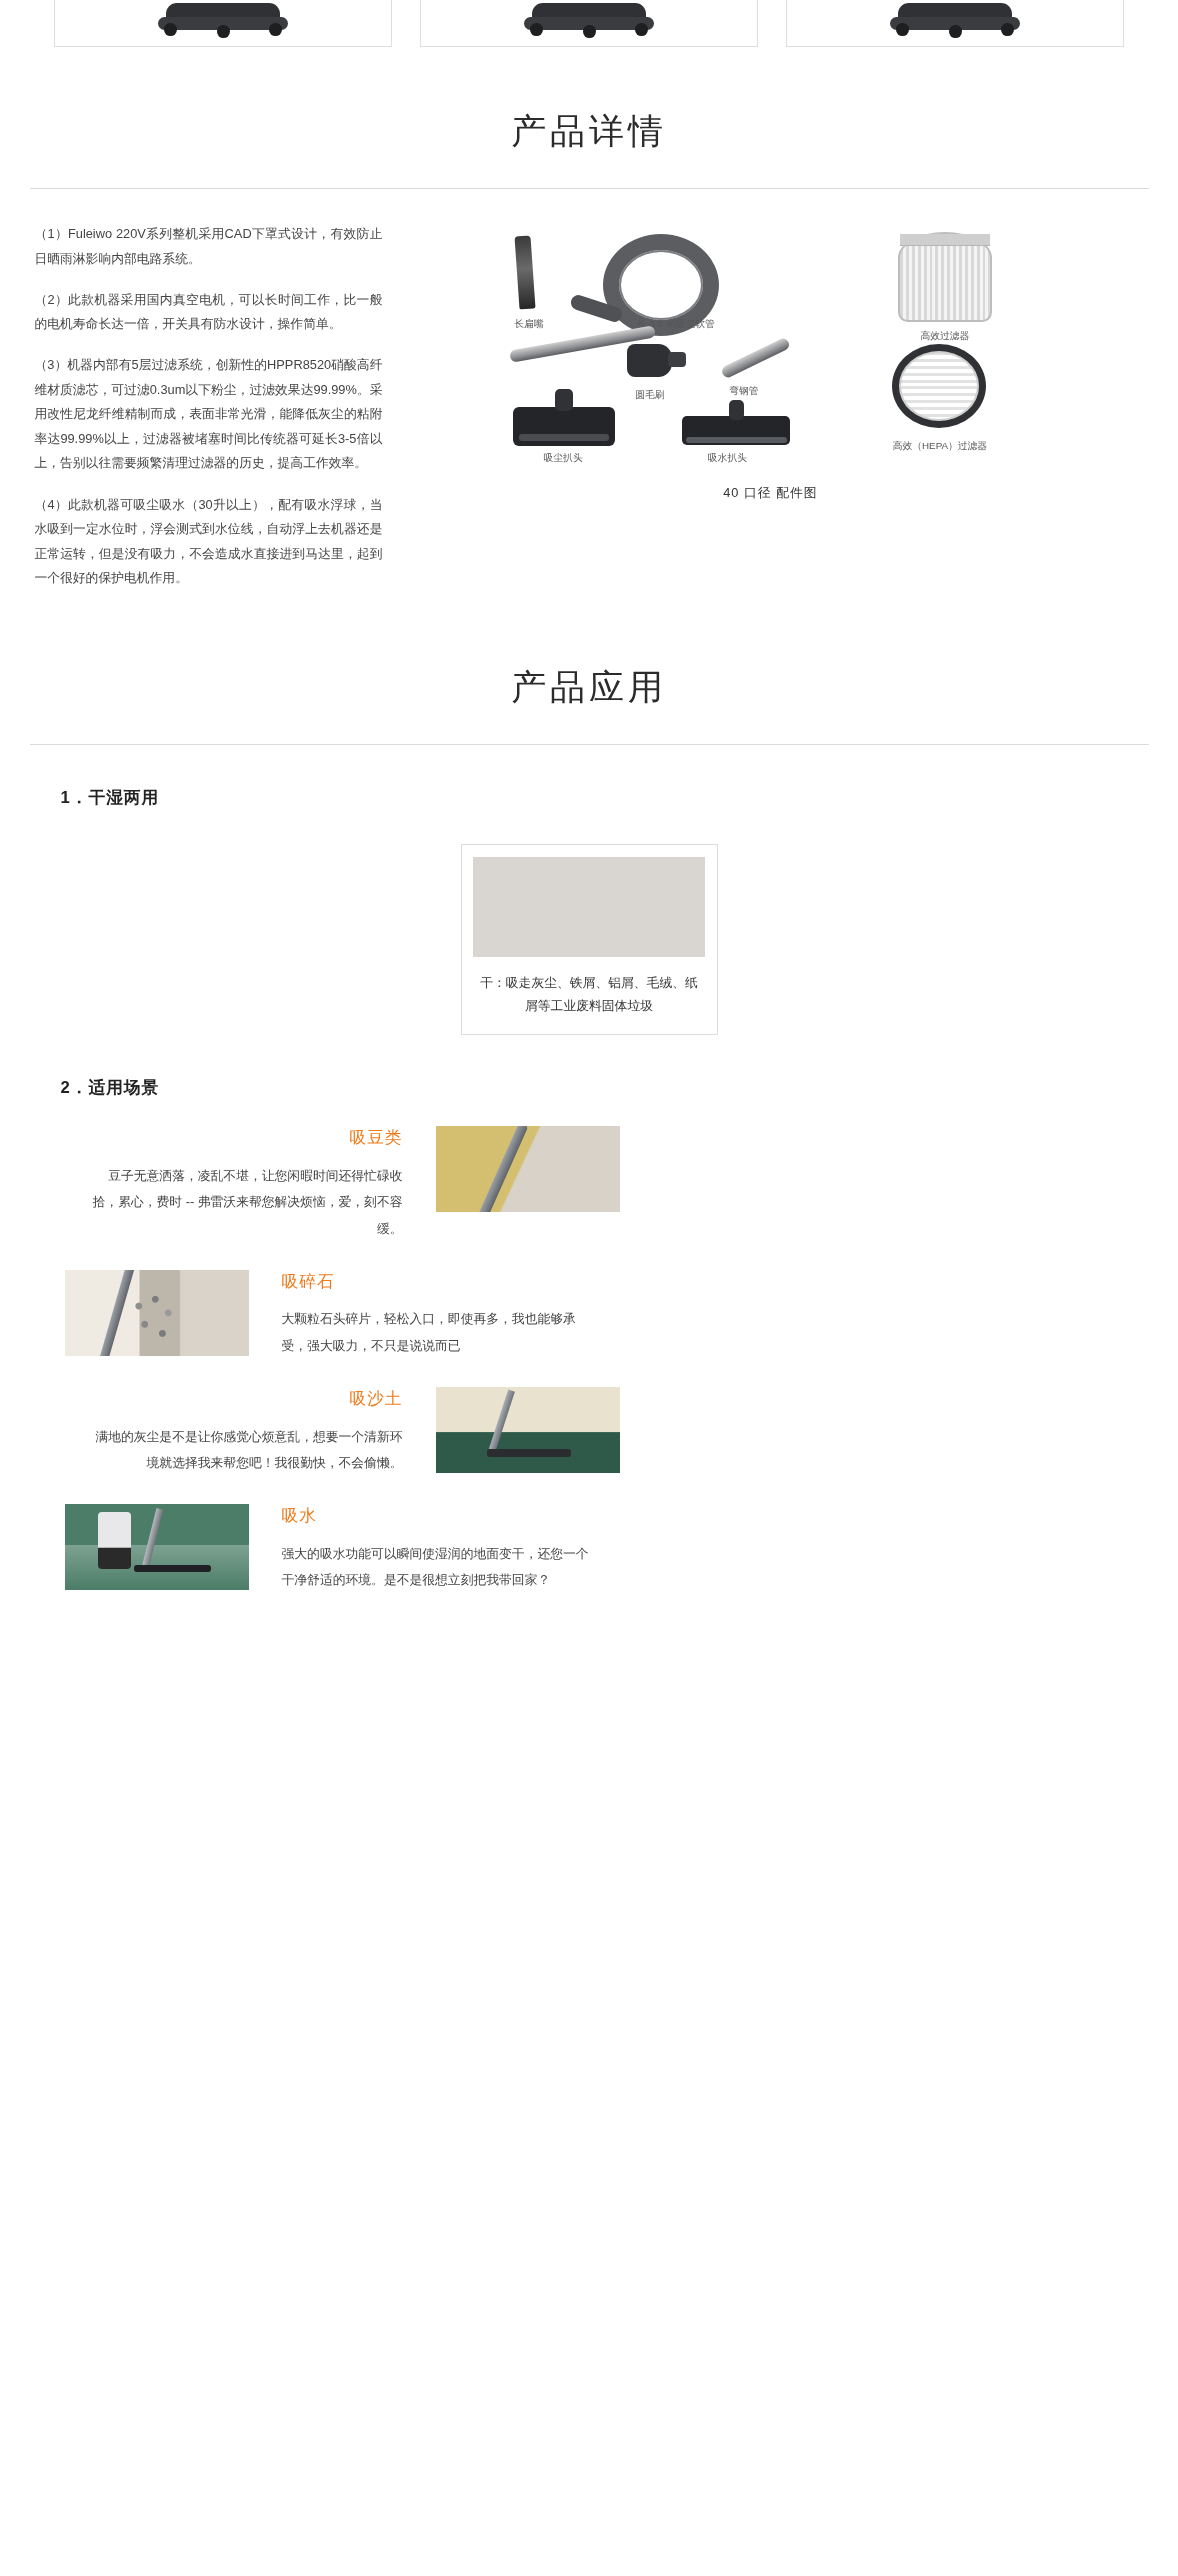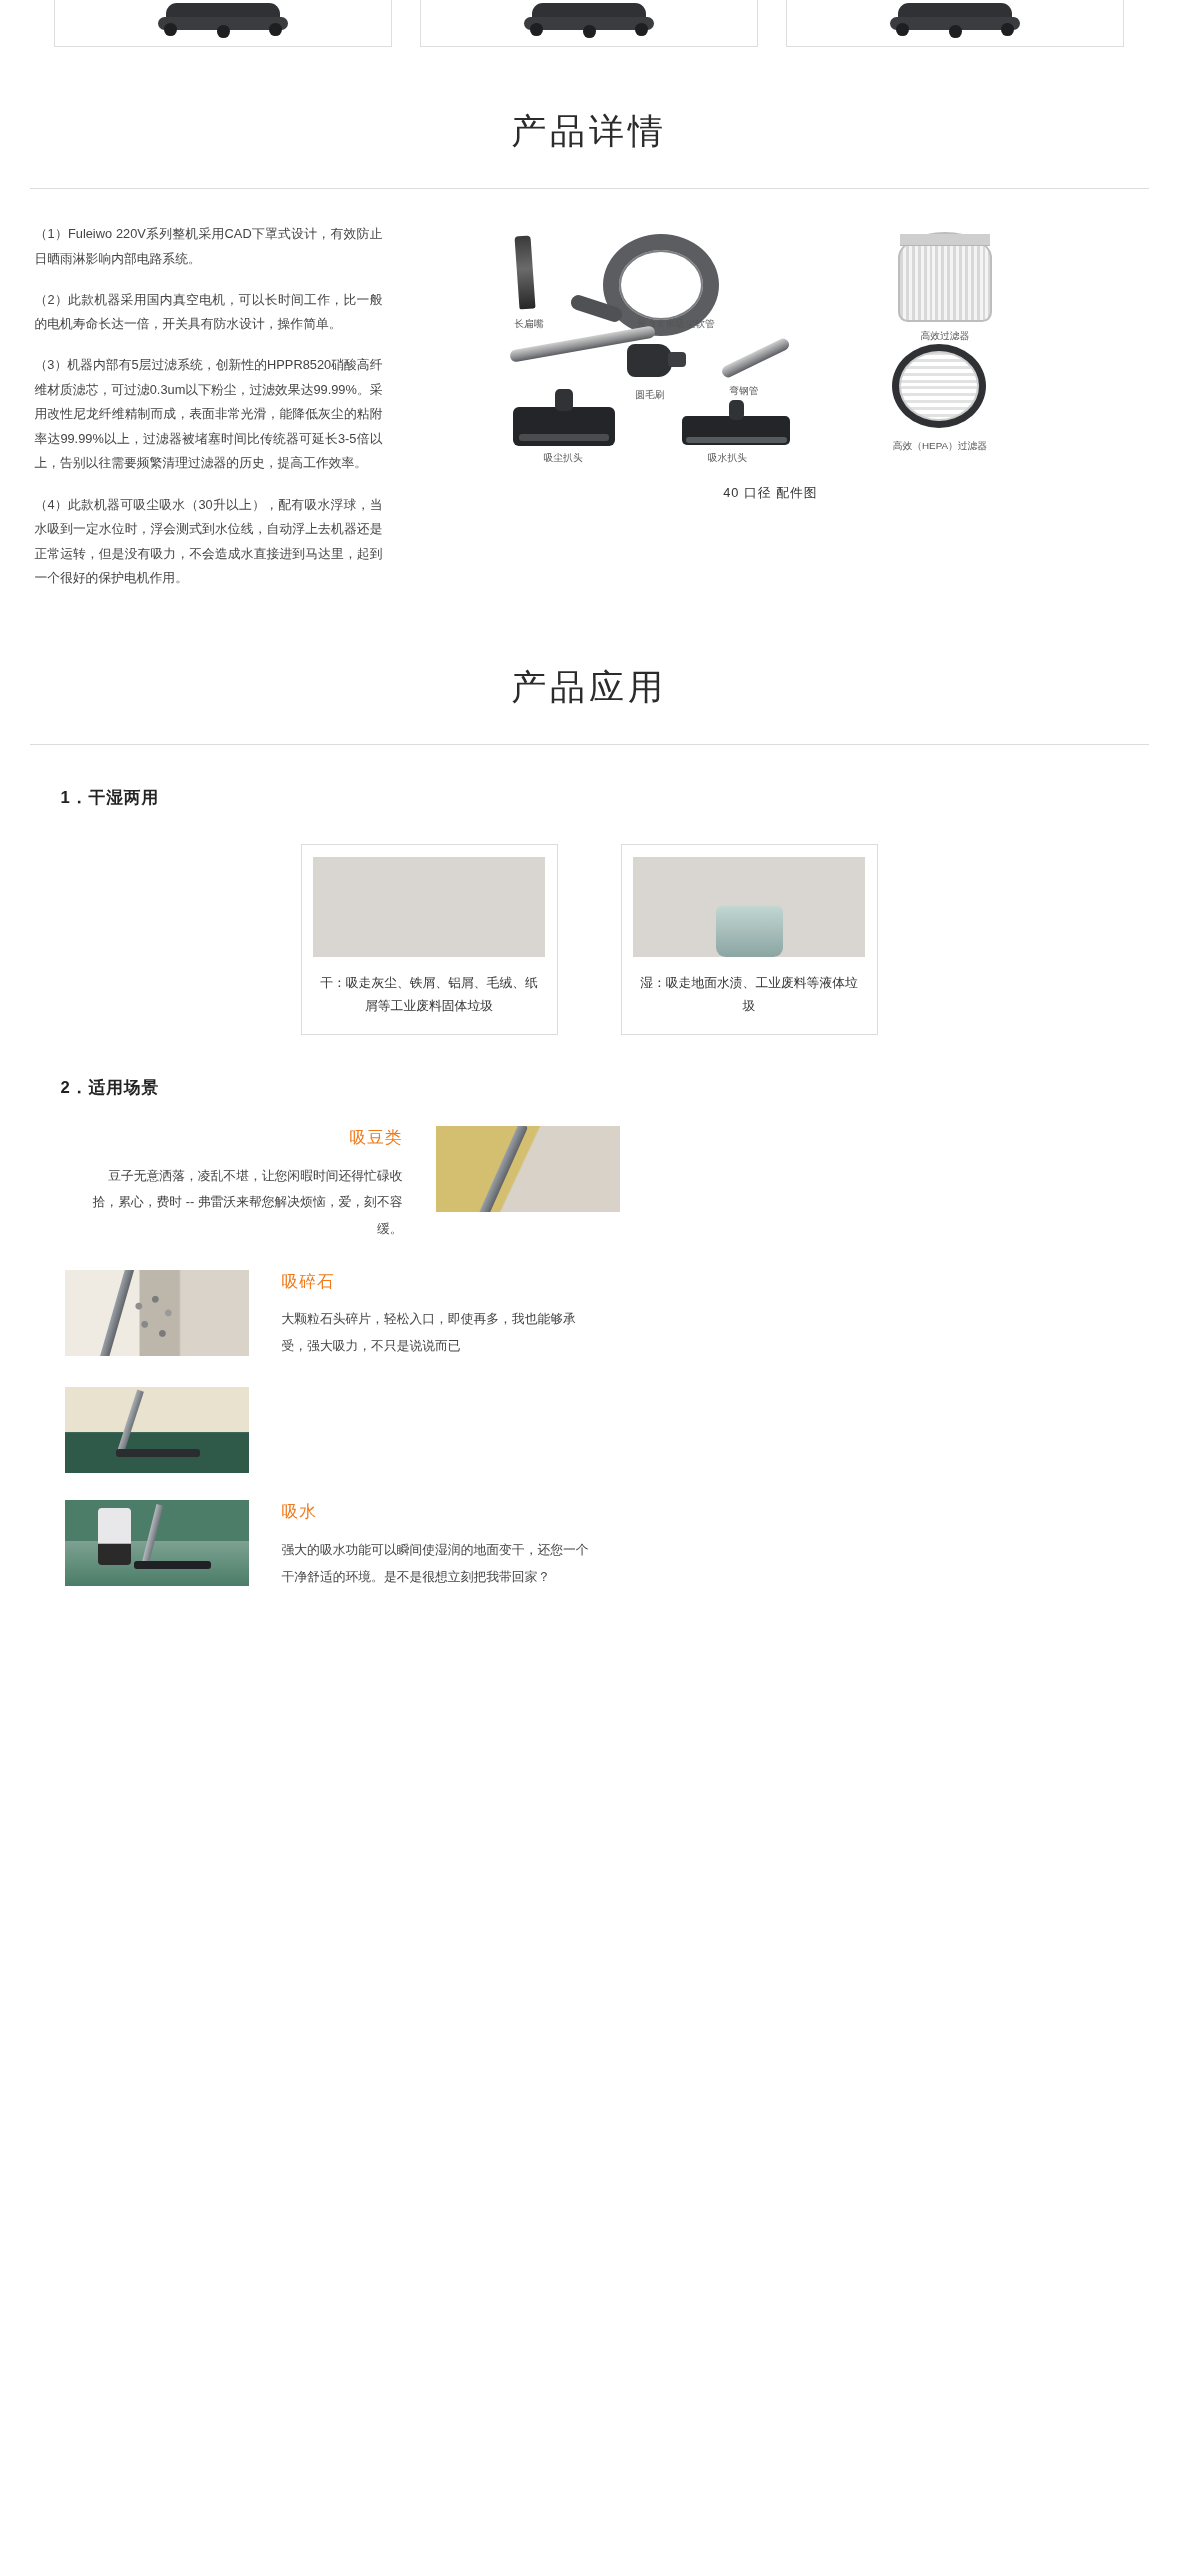--- a/index.html
+++ b/index.html
@@ -504,26 +504,20 @@
 
   <div class="app-block">
 
     <div class="sub-head">1．干湿两用</div>
 
     <div class="two-col">
       <div class="card">
         <div class="photo ph-chips"></div>
         <div class="cap">干：吸走灰尘、铁屑、铝屑、毛绒、纸屑等工业废料固体垃圾</div>
       </div>
-      <div class="card">
-        <div class="photo ph-water">
-          <div class="glass"></div>
-        </div>
-        <div class="cap">湿：吸走地面水渍、工业废料等液体垃圾</div>
-      </div>
     </div>
 
     <div class="sub-head">2．适用场景</div>
 
     <div class="scene">
       <div class="txt right">
         <h4>吸豆类</h4>
         <p>豆子无意洒落，凌乱不堪，让您闲暇时间还得忙碌收拾，累心，费时 -- 弗雷沃来帮您解决烦恼，爱，刻不容缓。</p>
       </div>
       <div class="pic">
@@ -540,20 +534,24 @@
             <div class="stones"></div>
           </div>
       </div>
       <div class="txt">
         <h4>吸碎石</h4>
         <p>大颗粒石头碎片，轻松入口，即使再多，我也能够承受，强大吸力，不只是说说而已</p>
       </div>
     </div>
 
     <div class="scene">
+      <div class="txt right">
+        <h4>吸沙土</h4>
+        <p>满地的灰尘是不是让你感觉心烦意乱，想要一个清新环境就选择我来帮您吧！我很勤快，不会偷懒。</p>
+      </div>
       <div class="pic">
         <div class="pic-sand">
             <div class="pole"></div>
             <div class="head"></div>
           </div>
       </div>
     </div>
 
     <div class="scene">
       <div class="pic">

